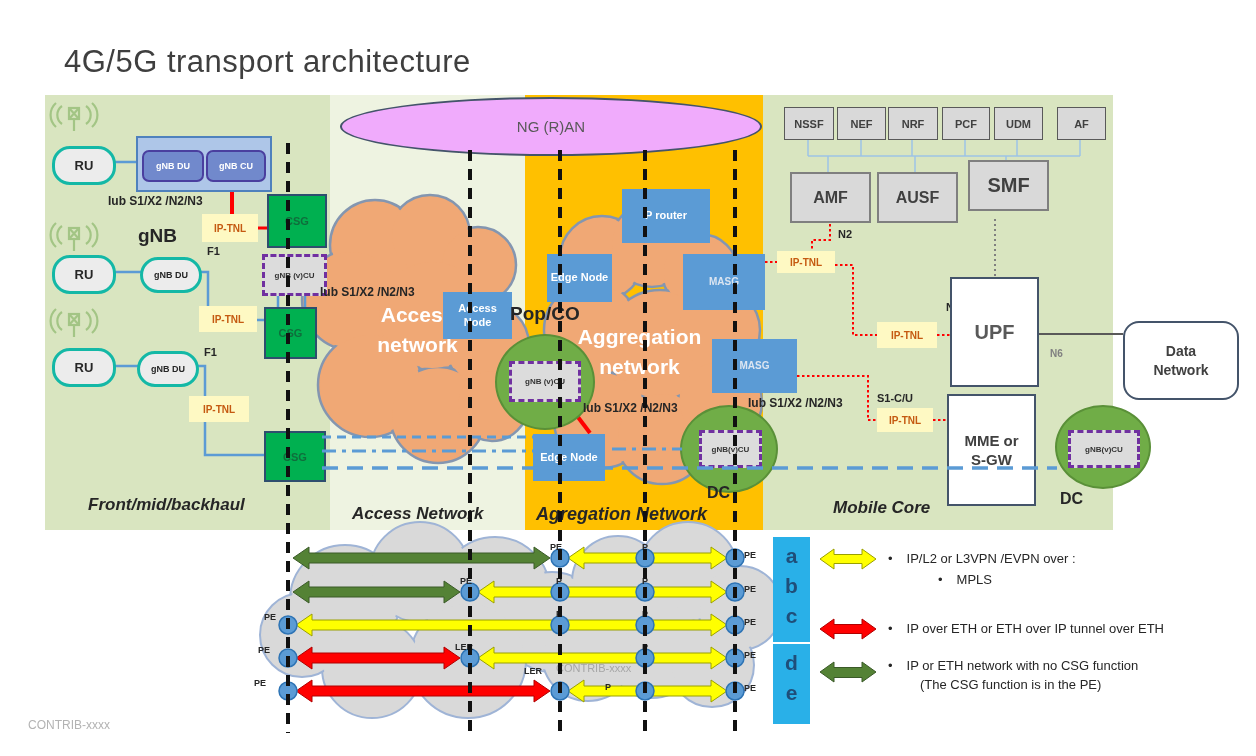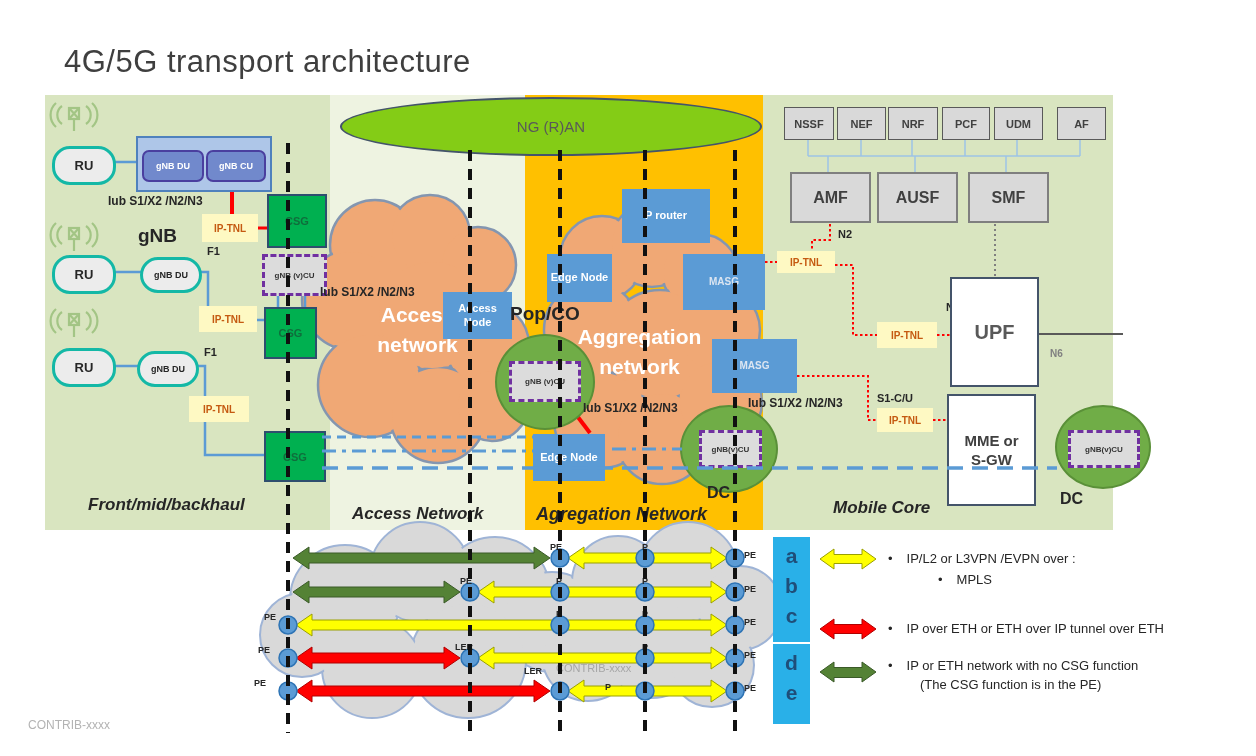--- a/index.html
+++ b/index.html
@@ -24,21 +24,21 @@
   .ghost{position:absolute;background:#dcdcdc;border:3px dashed #7030a0;color:#333;font-weight:bold;
          display:flex;align-items:center;justify-content:center;font-size:8px;white-space:nowrap;}
   .gcircle{position:absolute;background:#70ad47;border:2px solid #5a9038;border-radius:50%;}
   .whitebox{position:absolute;background:#fff;border:2.5px solid #44546a;color:#595959;font-weight:bold;
             display:flex;align-items:center;justify-content:center;text-align:center;line-height:1.3;}
   .graybox{position:absolute;background:#d9d9d9;border:2px solid #7f7f7f;color:#404040;font-weight:bold;
            display:flex;align-items:center;justify-content:center;}
   .nfbox{position:absolute;top:107px;height:31px;background:#d9d9d9;border:1.5px solid #595959;
          color:#404040;font-weight:bold;font-size:11px;display:flex;align-items:center;justify-content:center;}
   .cloudtxt{position:absolute;color:#fff;font-weight:bold;font-size:21px;text-align:center;line-height:1.45;}
-  .ellipse{position:absolute;left:340px;top:97px;width:418px;height:55px;background:#84cc16;
+  .ellipse{position:absolute;left:340px;top:97px;width:418px;height:55px;background:#f0abfc;
            border:2.5px solid #44546a;border-radius:50%;display:flex;align-items:center;
            justify-content:center;color:#595959;font-size:15px;}
   .trackbox{position:absolute;left:773px;width:37px;background:#29b0e8;}
   .trackbox span{display:block;height:30px;text-align:center;font-size:21px;font-weight:bold;color:#1f4e79;line-height:30px;}
   .nlab{position:absolute;font-size:9px;font-weight:bold;color:#262626;white-space:nowrap;}
   .legtxt{position:absolute;font-size:13px;color:#262626;white-space:nowrap;}
   .bull::before{content:"•";margin-right:14px;}
   .watermark{position:absolute;color:#b3b3b3;font-size:12px;}
   svg{position:absolute;left:0;top:0;pointer-events:none;}
 </style>
@@ -337,36 +337,39 @@
   <div class="nfbox" style="left:1057px;width:47px;">
       <span>AF</span>
     </div>
 
   <div class="graybox" style="left:790px;top:172px;width:77px;height:47px;font-size:16px;">
     <span>AMF</span>
     </div>
   <div class="graybox" style="left:877px;top:172px;width:77px;height:47px;font-size:16px;">
     <span>AUSF</span>
     </div>
-  <div class="graybox" style="left:968px;top:172px;width:77px;height:47px;font-size:16px;">
+  <div class="graybox" style="left:968px;top:160px;width:77px;height:47px;font-size:20px;">
     <span>SMF</span>
     </div>
 
   <div class="lbl" style="left:838px;top:228px;font-size:11px;">N2</div>
   <div class="iptnl" style="left:777px;top:251px;width:58px;height:22px;">
     <span>IP-TNL</span>
     </div>
   <div class="lbl" style="left:903px;top:301px;font-size:11px;padding-left:43px;">N3</div>
   <div class="iptnl" style="left:877px;top:322px;width:60px;height:26px;">
     <span>IP-TNL</span>
     </div>
   <div class="whitebox" style="left:950px;top:277px;width:85px;height:106px;font-size:20px;">
     <span>UPF</span>
     </div>
   <div class="lbl" style="left:1050px;top:324px;font-size:10px;color:#808080;margin-top:24px;">N6</div>
+  <div class="whitebox" style="left:1123px;top:321px;width:112px;height:75px;font-size:14px;border-radius:16px;color:#404040;">
+    <span style="width:70px;">Data Network</span>
+    </div>
 
   <div class="lbl" style="left:748px;top:396px;font-size:12px;">Iub S1/X2 /N2/N3</div>
   <div class="lbl" style="left:877px;top:392px;font-size:11px;">S1-C/U</div>
   <div class="iptnl" style="left:877px;top:408px;width:56px;height:24px;">
     <span>IP-TNL</span>
     </div>
   <div class="whitebox" style="left:947px;top:394px;width:85px;height:108px;font-size:15px;color:#404040;">
     <span style="width:60px;">MME or S-GW</span>
     </div>
   <div class="gcircle" style="left:1055px;top:405px;width:92px;height:80px;"></div>

